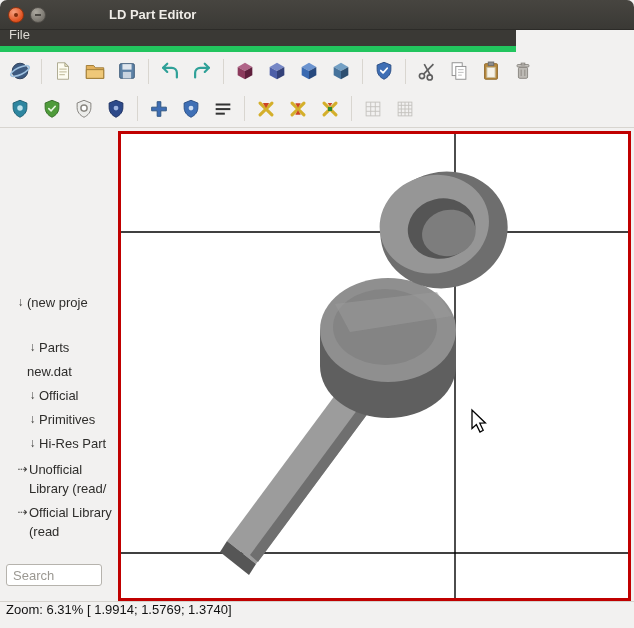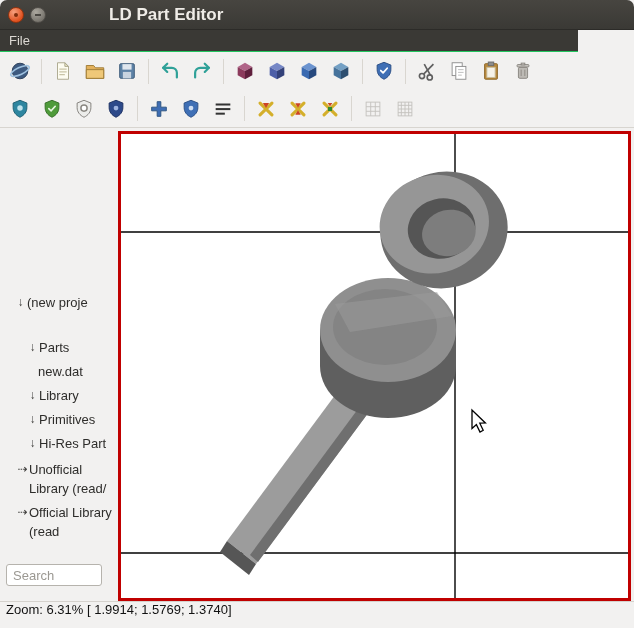--- a/index.html
+++ b/index.html
@@ -14,26 +14,26 @@
     background:linear-gradient(#474540,#3a3935);
     border-radius:7px 7px 0 0;
     display:flex;align-items:center;padding-left:8px;box-sizing:border-box;
     border-bottom:1px solid #2c2b28;
   }
   .wctl{width:16px;height:16px;border-radius:50%;margin-right:6px;display:inline-block;box-sizing:border-box;}
   .wctl.close{background:radial-gradient(circle at 35% 30%,#f5a07e,#e0511f 70%);border:1px solid #93330e;position:relative;}
   .wctl.close::after{content:"";position:absolute;left:5px;top:5px;width:4px;height:4px;border-radius:50%;background:#7e2d0c;}
   .wctl.other{background:radial-gradient(circle at 35% 30%,#aca89f,#75726b 75%);border:1px solid #514e49;position:relative;}
   .wctl.other::after{content:"";position:absolute;left:4px;top:6px;width:6px;height:2px;background:#4a4742;}
-  .wtitle{color:#efece7;font-weight:bold;font-size:17px;margin-left:24px;padding-left:33px;}
+  .wtitle{color:#efece7;font-weight:bold;font-size:13px;margin-left:24px;padding-left:33px;}
   
   .menubar{
-    position:absolute;left:0;top:30px;width:578px;height:22px;
-    background:#3a3935;display:flex;align-items:center;
-    border-bottom:1px solid #22c55e;box-sizing:border-box;
+    position:absolute;left:0;top:30px;width:516px;height:22px;
+    background:#3a3935;display:flex;align-items:flex-end;
+    border-bottom:6px solid #22c55e;box-sizing:border-box;
   }
   .menu-item{color:#dcd9d3;font-size:13px;padding:0 9px;height:22px;line-height:22px;}
   
   .toolbar{
     position:absolute;left:0;width:634px;height:38px;
     background:#f2f1f0;display:flex;align-items:center;padding:0 4px;box-sizing:border-box;
   }
   .toolbar.r1{top:52px;}
   .toolbar.r2{top:90px;border-bottom:1px solid #d8d5d0;}
   .tb{
@@ -46,21 +46,21 @@
   
   .content{position:absolute;left:0;top:128px;width:634px;height:473px;background:#f2f1f0;}
   .sidebar{position:absolute;left:0;top:0;width:118px;height:473px;overflow:hidden;}
   .tree{position:absolute;left:0;top:167px;right:0;}
   .tree-item{display:flex;align-items:flex-start;height:24px;font-size:13px;color:#2e2d2b;white-space:nowrap;overflow:hidden;cursor:default;}
   .tree-item .arrow{width:13px;flex:0 0 auto;color:#3d3c3a;font-size:12px;text-align:center;}
   .tree-item .lbl{overflow:hidden;}
   .tree-item.gap{margin-bottom:21px;}
   .tree-item.l0{padding-left:14px;}
   .tree-item.l1{padding-left:26px;}
-  .tree-item.l2{padding-left:38px;text-align:center;}
+  .tree-item.l2{padding-left:27px;text-align:center;}
   .tree-item.lib{padding-left:16px;height:auto;min-height:40px;white-space:normal;line-height:19px;margin-bottom:3px;}
   .tree-item.lib .lbl{white-space:normal;}
   .search{
     position:absolute;left:6px;top:436px;width:96px;height:22px;
     border:1px solid #b6b3ad;border-radius:3px;background:#ffffff;
     font-size:13px;padding:0 6px;box-sizing:border-box;color:#14532d;outline:none;
     font-family:"Liberation Sans",sans-serif;
   }
   .search::placeholder{color:#9b9892;}
   
@@ -302,21 +302,21 @@
         </div>
         <div class="tree-item l1">
           <span class="arrow">↓</span>
           <span class="lbl">Parts</span>
         </div>
         <div class="tree-item l2">
           <span class="lbl">new.dat</span>
         </div>
         <div class="tree-item l1">
           <span class="arrow">↓</span>
-          <span class="lbl">Library</span>
+          <span class="lbl">Official</span>
         </div>
         <div class="tree-item l1">
           <span class="arrow">↓</span>
           <span class="lbl">Primitives</span>
         </div>
         <div class="tree-item l1">
           <span class="arrow">↓</span>
           <span class="lbl">Hi-Res Part</span>
         </div>
         <div class="tree-item lib">

